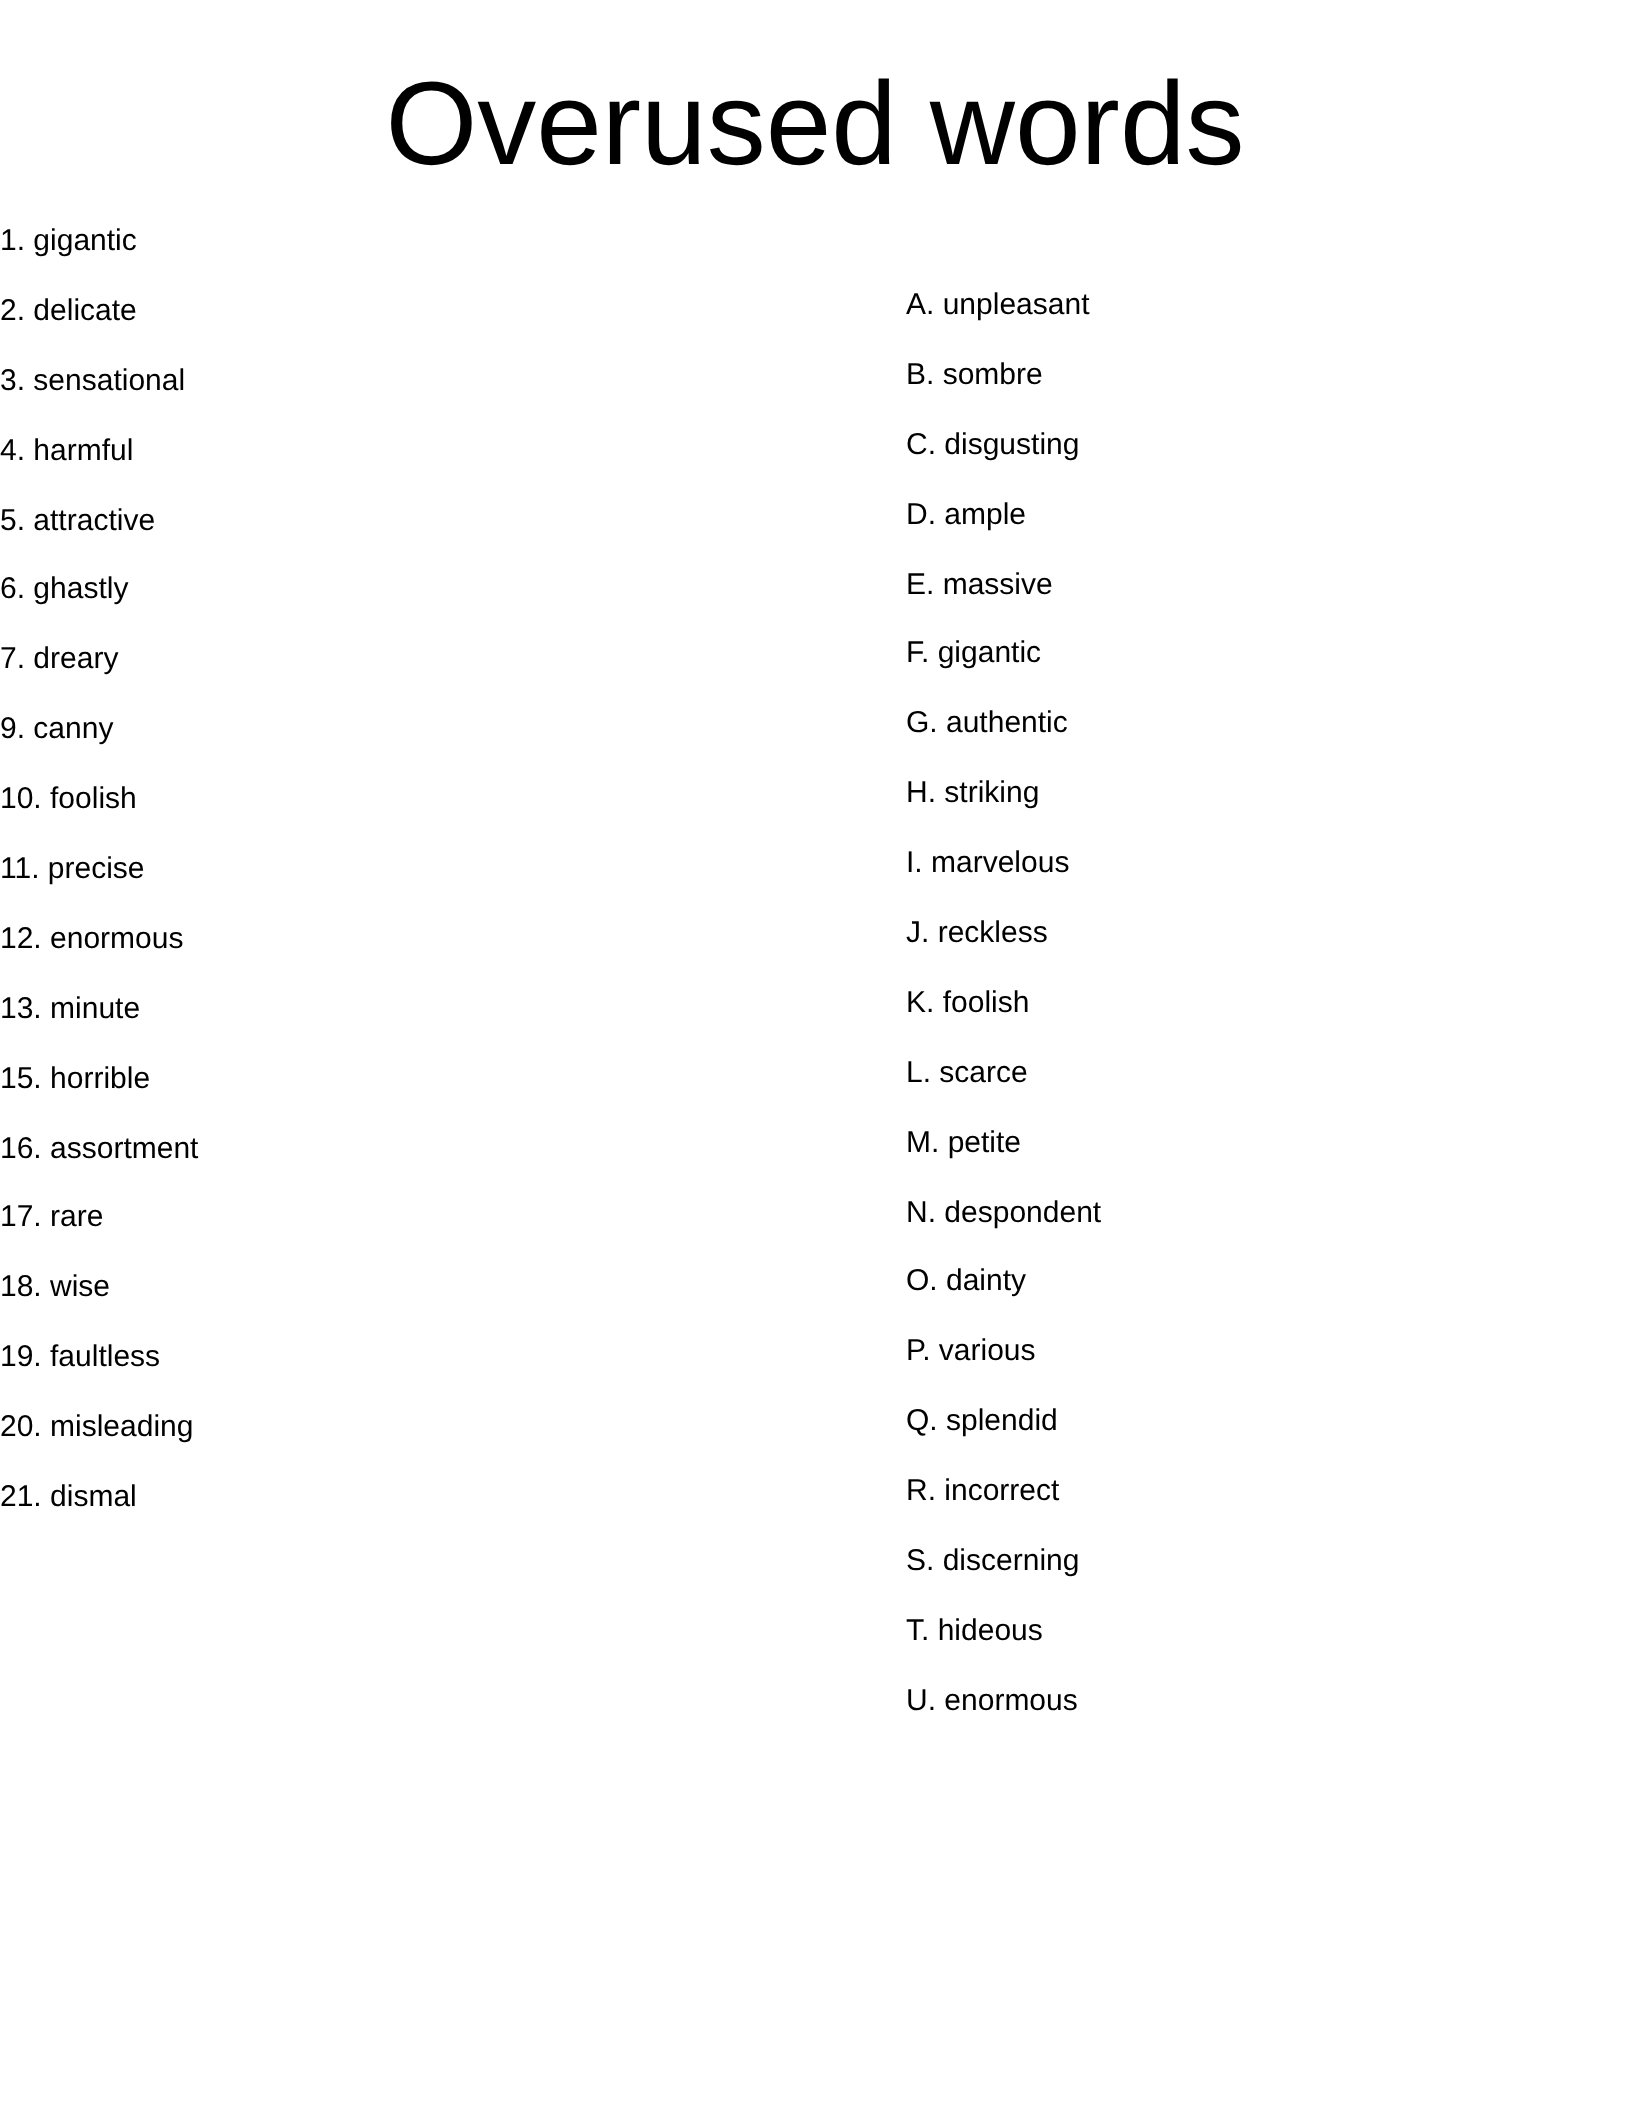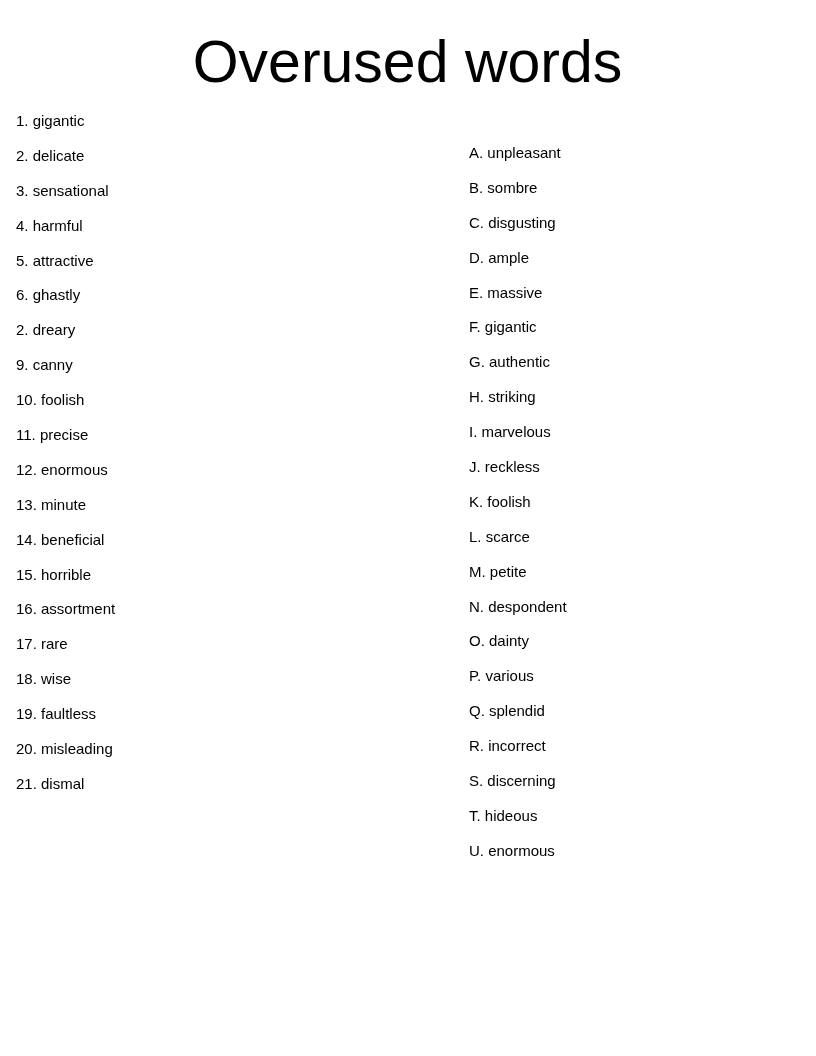--- a/index.html
+++ b/index.html
@@ -33,42 +33,40 @@
       padding: 0;
       list-style: none;
     }
     .col-left { left: 0px; }
     .col-right { left: 453px; margin-top: 32px; }
     .item {
       height: 34.9px;
       font-size: 15px;
       line-height: 20px;
       white-space: nowrap;
-      padding-left: 16px;
     }
   </style>
 </head>
 <body>
 
 <h1 class="title">Overused words</h1>
 
 <ul class="col col-left">
   <li class="item">1. gigantic</li>
   <li class="item">2. delicate</li>
   <li class="item">3. sensational</li>
   <li class="item">4. harmful</li>
   <li class="item">5. attractive</li>
   <li class="item">6. ghastly</li>
-  <li class="item">2. dreary</li>
+  <li class="item">7. dreary</li>
   <li class="item">9. canny</li>
   <li class="item">10. foolish</li>
   <li class="item">11. precise</li>
   <li class="item">12. enormous</li>
   <li class="item">13. minute</li>
-  <li class="item">14. beneficial</li>
   <li class="item">15. horrible</li>
   <li class="item">16. assortment</li>
   <li class="item">17. rare</li>
   <li class="item">18. wise</li>
   <li class="item">19. faultless</li>
   <li class="item">20. misleading</li>
   <li class="item">21. dismal</li>
 </ul>
 
 <ul class="col col-right">

